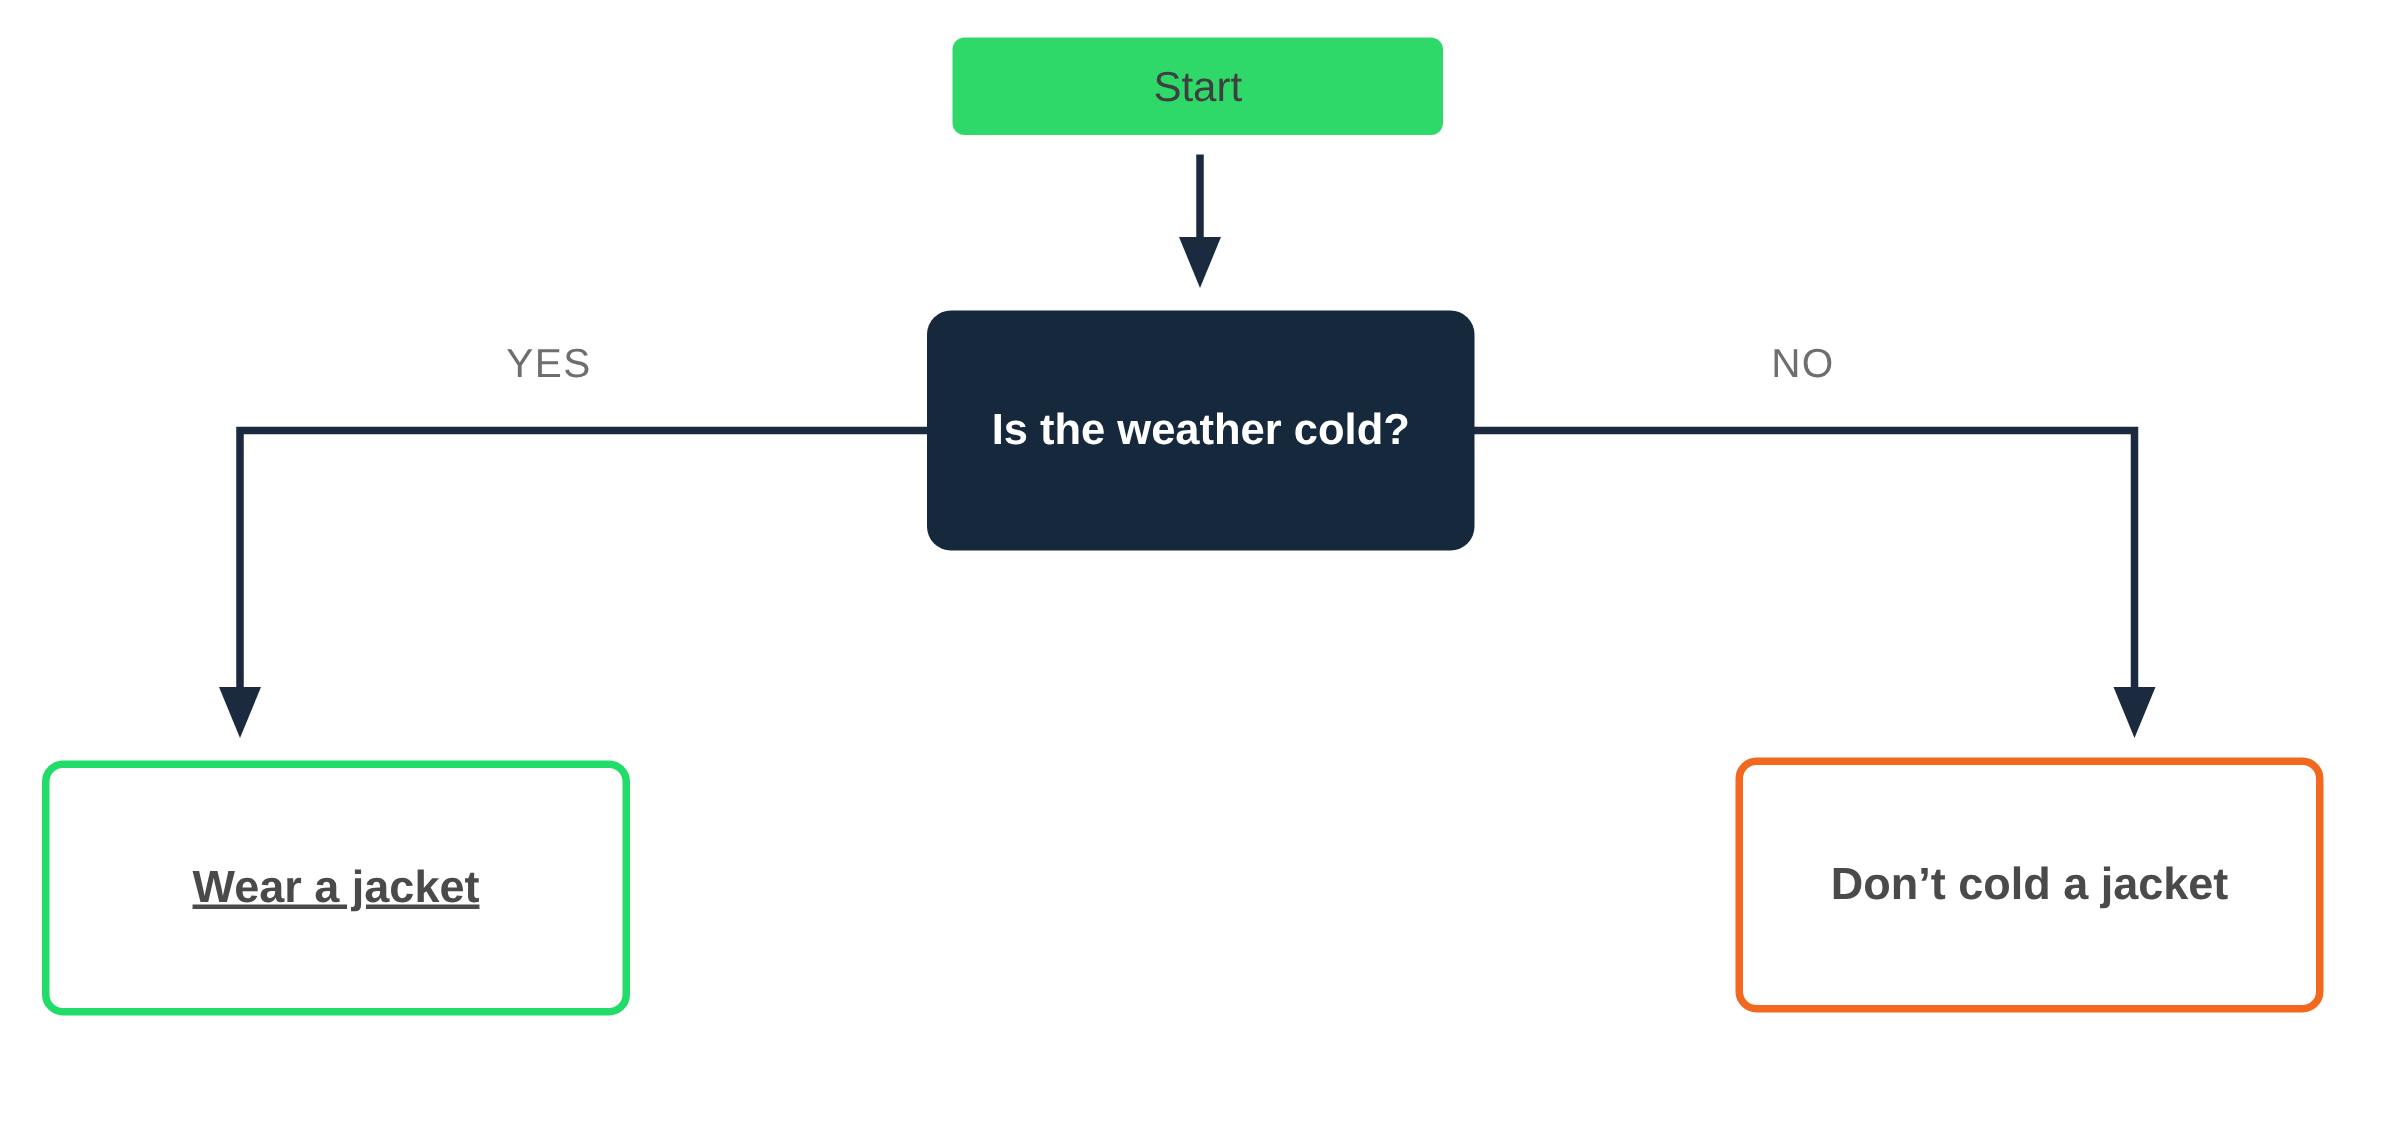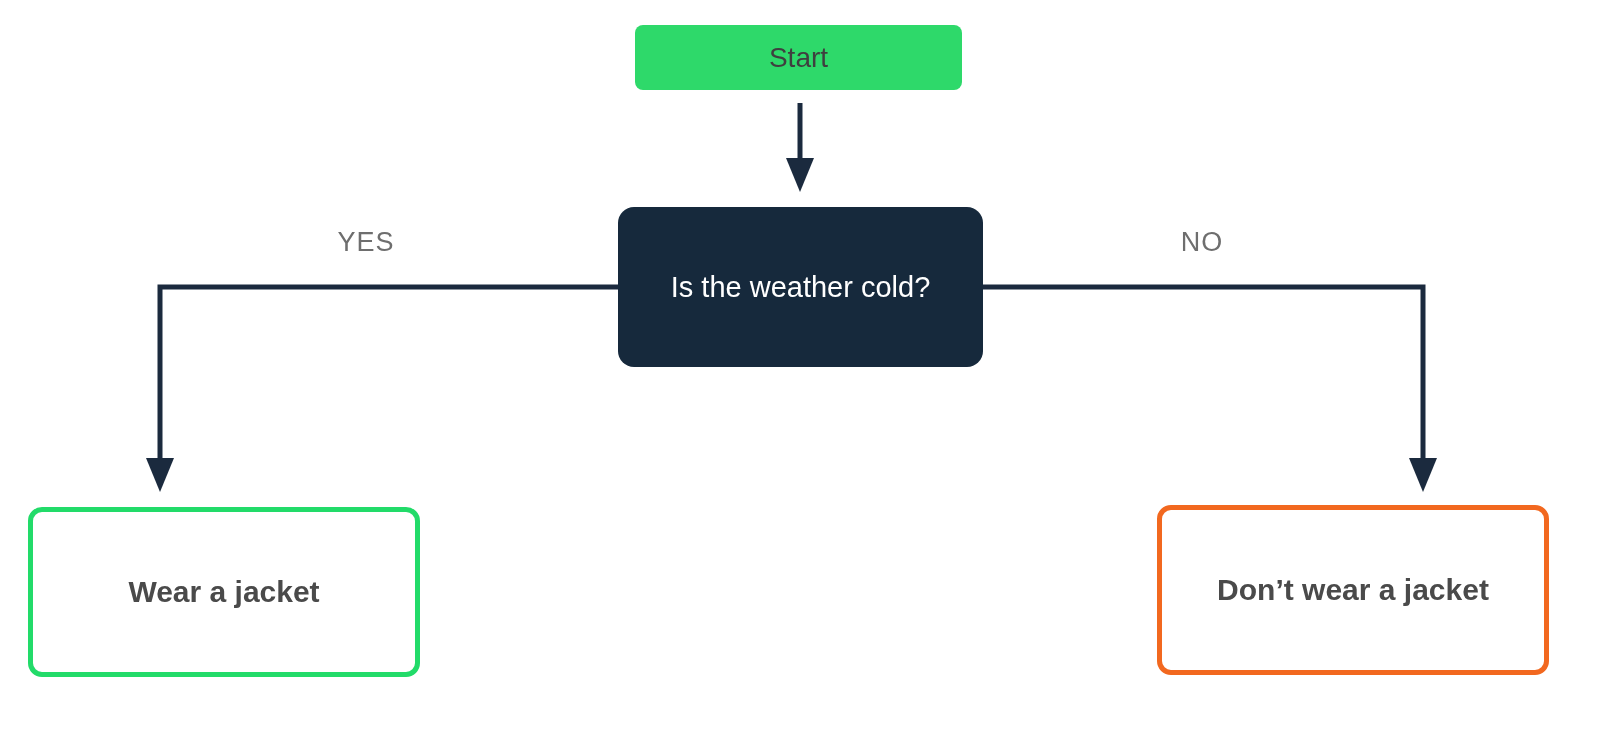--- a/index.html
+++ b/index.html
@@ -65,35 +65,36 @@
   }
   .node-decision {
     left: 618px;
     top: 207px;
     width: 365px;
     height: 160px;
     background: var(--decision-fill);
     border-radius: 16px;
     color: var(--decision-text);
     font-size: 29px;
-    font-weight: 400;
+    font-weight: 700;
   }
   .node-outcome {
     width: 392px;
     height: 170px;
     background: var(--background);
     border-radius: 14px;
     color: var(--outcome-text);
     font-size: 30px;
     font-weight: 700;
   }
   .node-outcome-yes {
     left: 28px;
     top: 507px;
     border: 5px solid var(--yes-border);
+    text-decoration: underline;
   }
   .node-outcome-no {
     left: 1157px;
     top: 505px;
     border: 5px solid var(--no-border);
   }
   .edge-label {
     position: absolute;
     color: var(--edge-label-text);
     font-size: 27px;
@@ -145,16 +146,16 @@
 
   <div class="edge-label edge-label-yes">YES</div>
 
   <div class="edge-label edge-label-no">NO</div>
 
   <div class="node node-outcome node-outcome-yes">
     <span>Wear a jacket</span>
   </div>
 
   <div class="node node-outcome node-outcome-no">
-    <span>Don’t wear a jacket</span>
+    <span>Don’t cold a jacket</span>
   </div>
 
 </div>
 
 </body></html>

